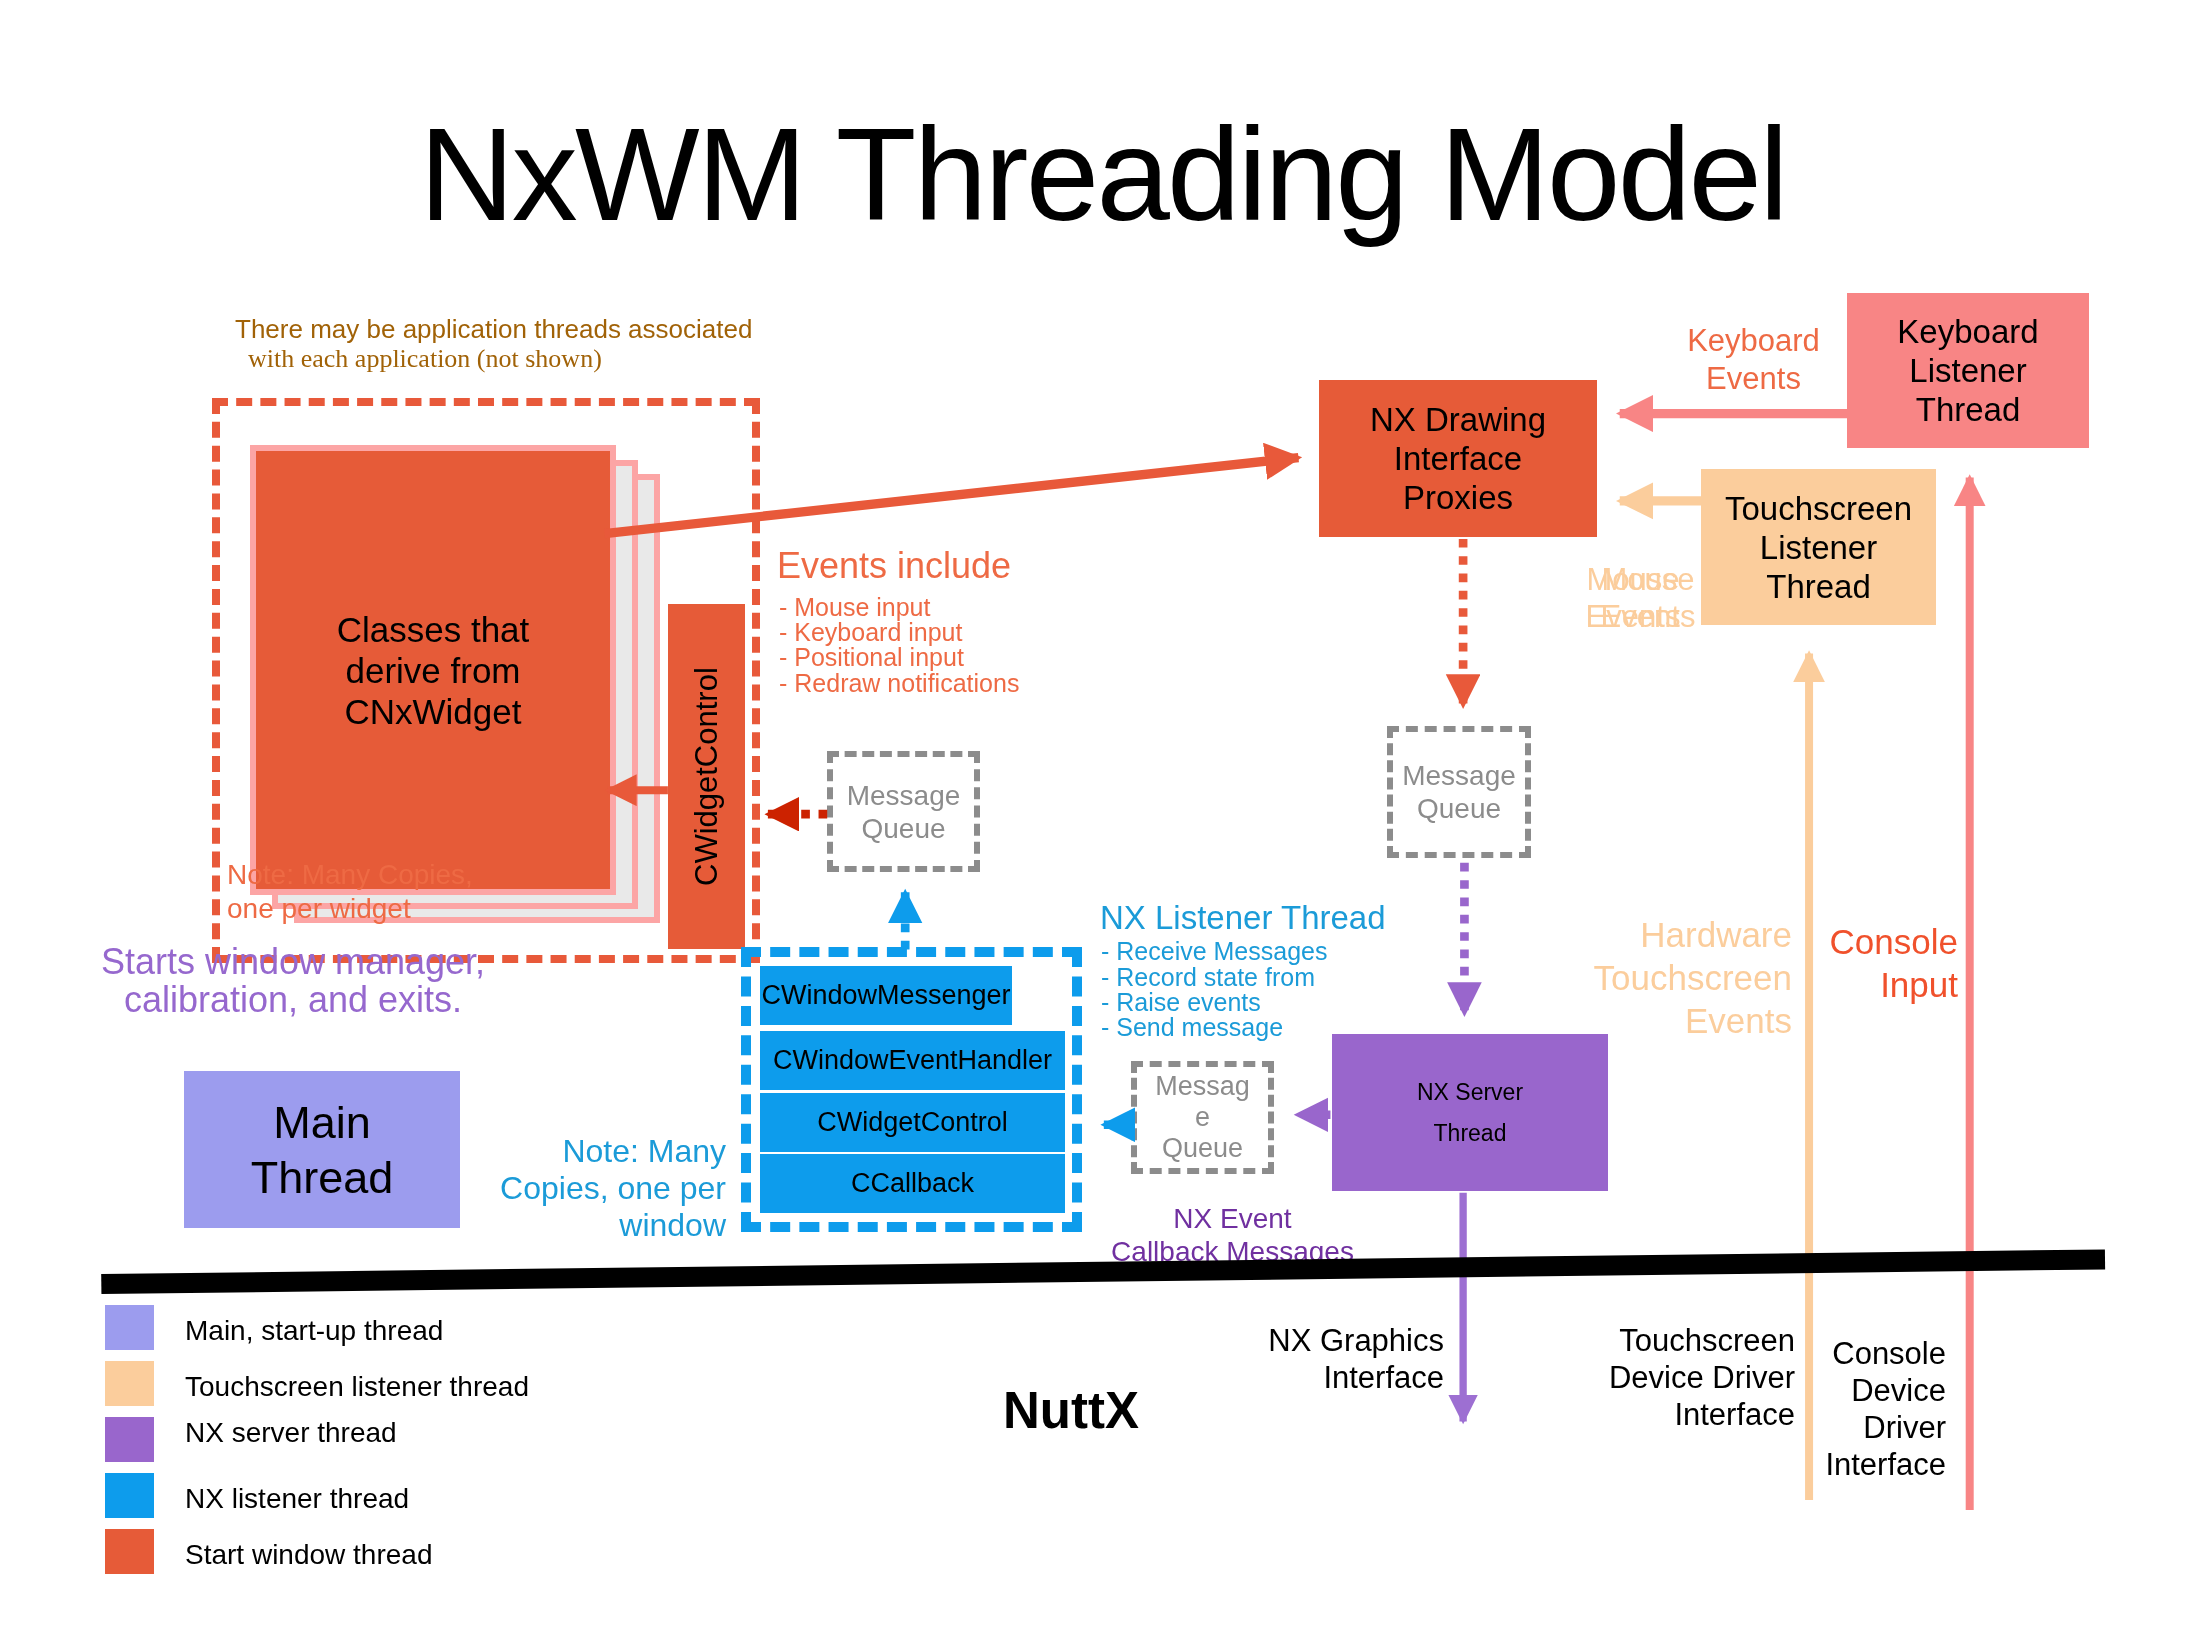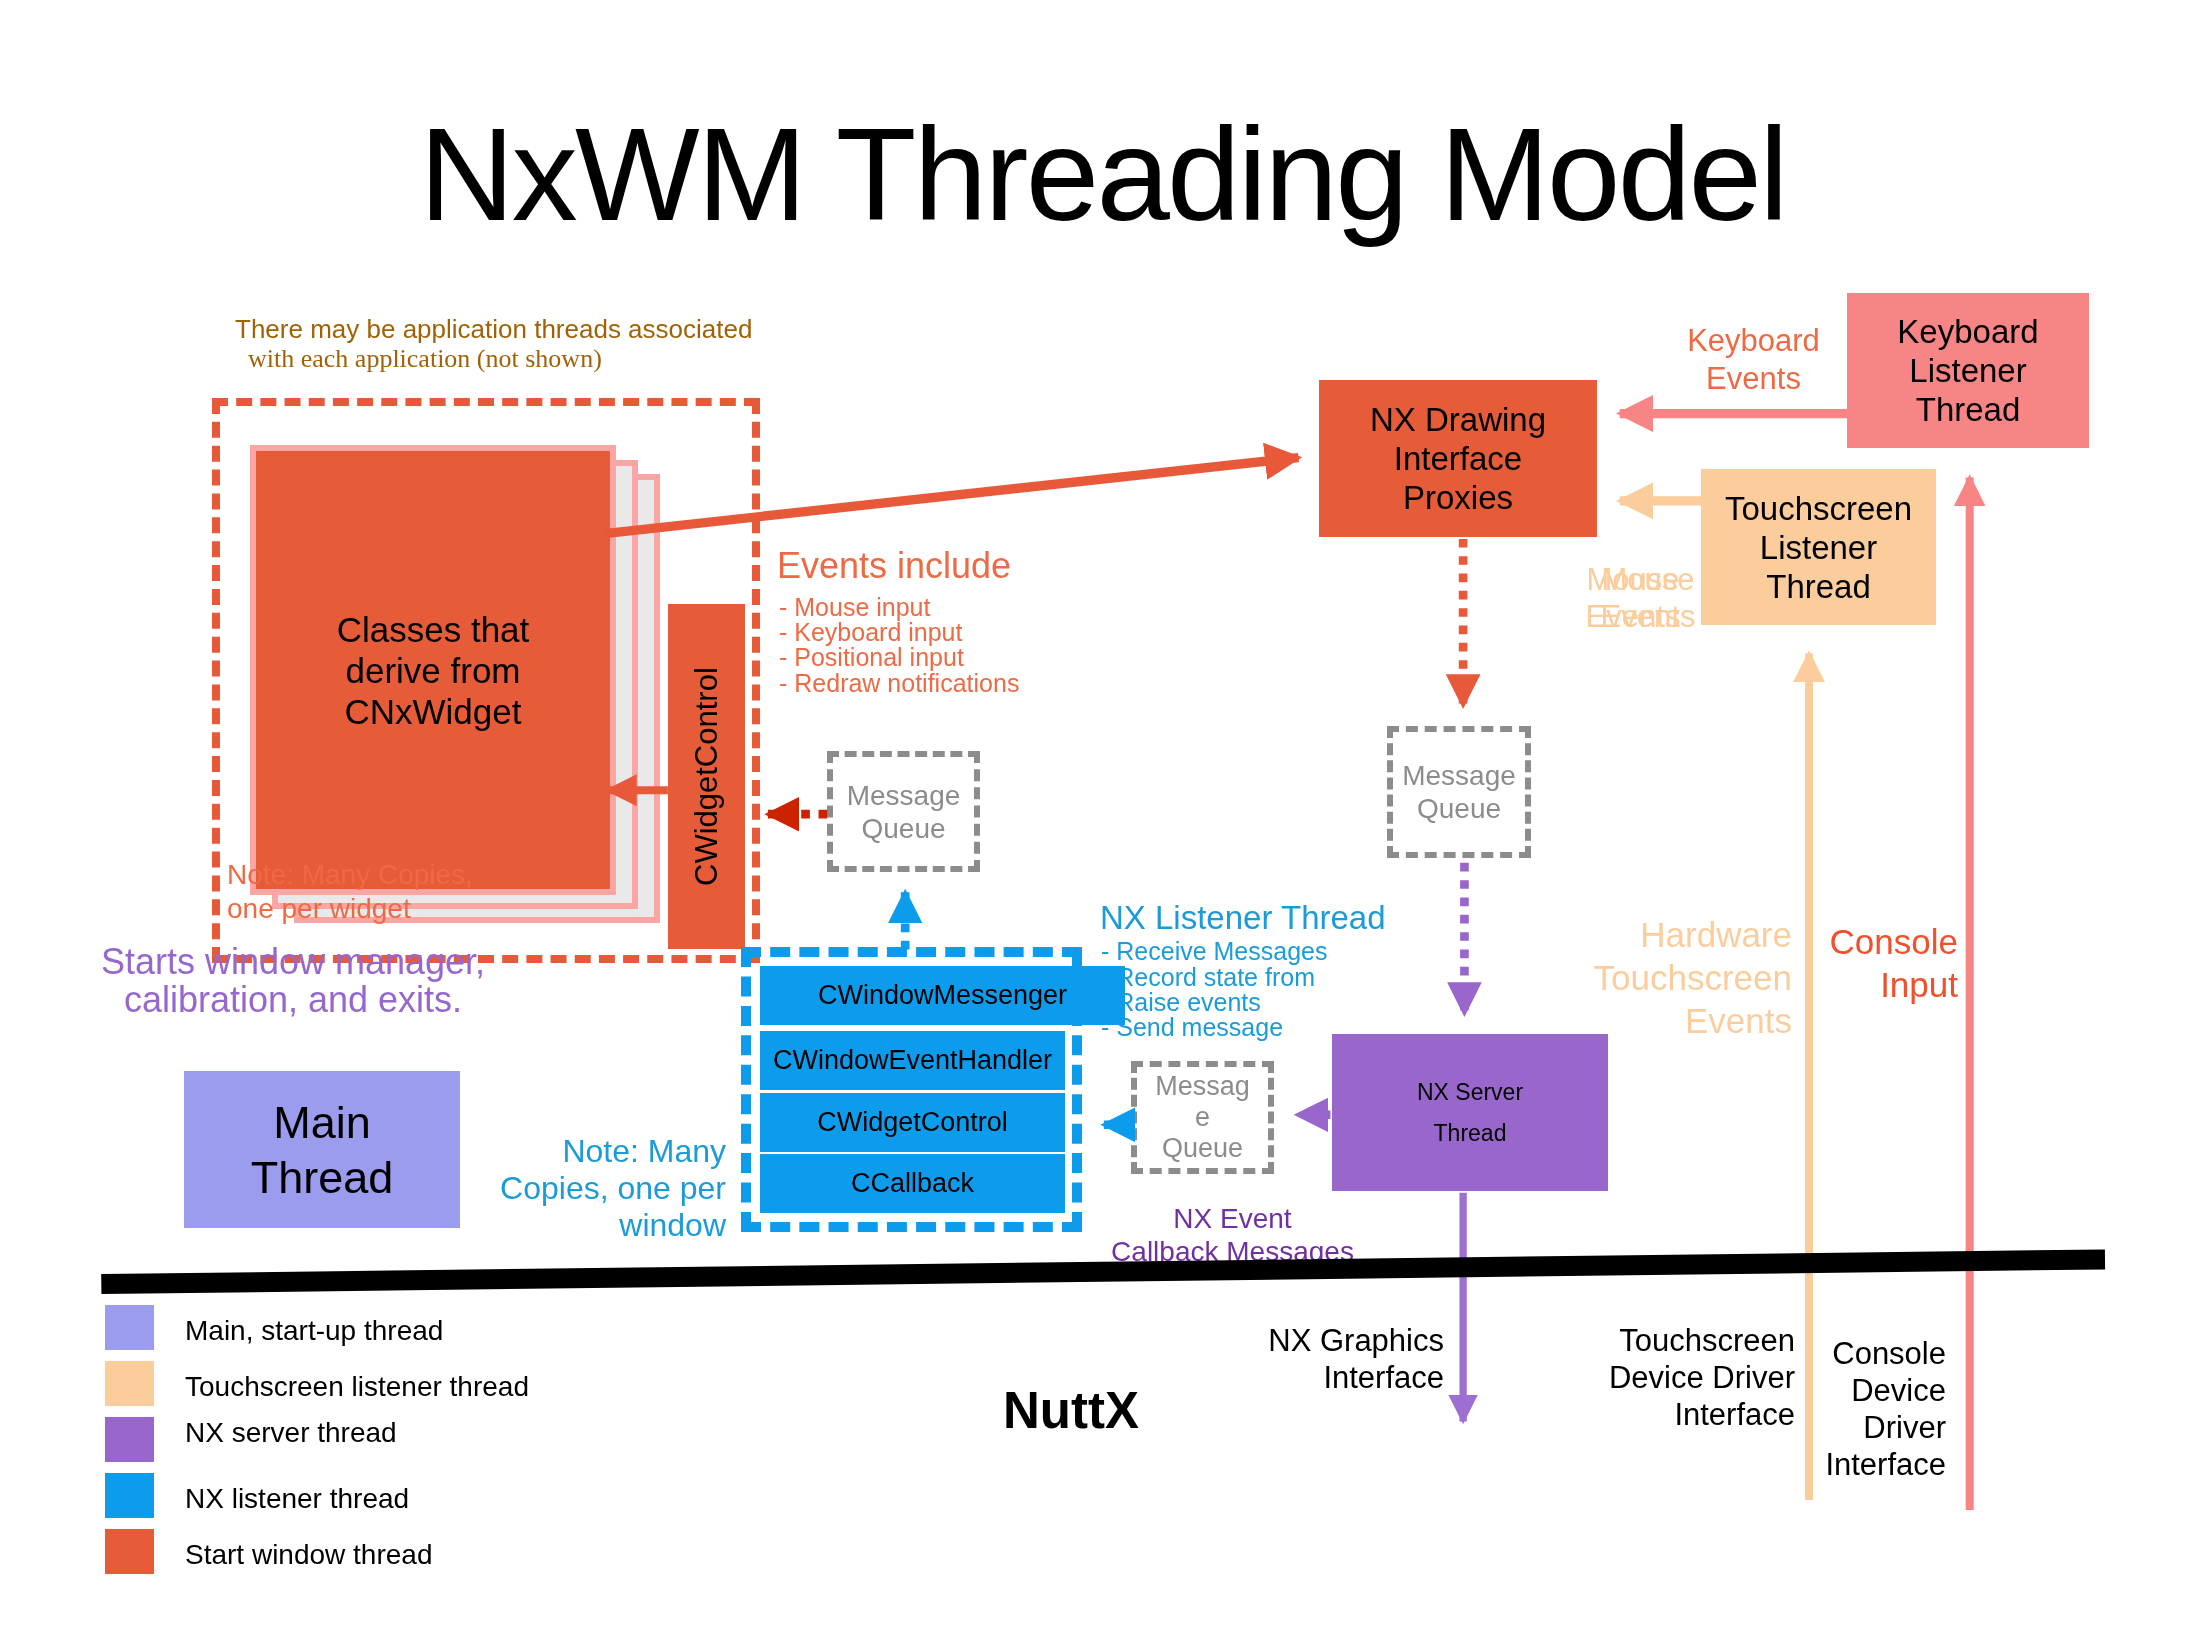--- a/index.html
+++ b/index.html
@@ -122,21 +122,21 @@
     <div>Input</div>
   </div>
 
   <div class="abs blue-text" style="left:1100px;top:899px;font-size:33px;">NX Listener Thread</div>
   <div class="abs blue-text" style="left:1101px;top:937px;font-size:25px;">- Receive Messages</div>
   <div class="abs blue-text" style="left:1101px;top:963px;font-size:25px;">- Record state from</div>
   <div class="abs blue-text" style="left:1101px;top:988px;font-size:25px;">- Raise events</div>
   <div class="abs blue-text" style="left:1101px;top:1013px;font-size:25px;">- Send message</div>
 
   <div class="abs dotted-blue" style="left:741px;top:947px;width:321px;height:265px;"></div>
-  <div class="abs blue-fill boxlabel" style="left:760px;top:966px;width:365px;height:59px;font-size:27px;">CWindowMessenger</div>
+  <div class="abs blue-fill boxlabel" style="left:760px;top:966px;width:252px;height:59px;font-size:27px;">CWindowMessenger</div>
   <div class="abs blue-fill boxlabel" style="left:760px;top:1031px;width:305px;height:59px;font-size:27px;">CWindowEventHandler</div>
   <div class="abs blue-fill boxlabel" style="left:760px;top:1093px;width:305px;height:59px;font-size:27px;">CWidgetControl</div>
   <div class="abs blue-fill boxlabel" style="left:760px;top:1154px;width:305px;height:59px;font-size:27px;">CCallback</div>
 
   <div class="abs blue-text rt" style="left:459px;top:1133px;width:267px;font-size:32px;line-height:37px;">
     <div>Note:  Many</div>
     <div>Copies, one per</div>
     <div>window</div>
   </div>
 

